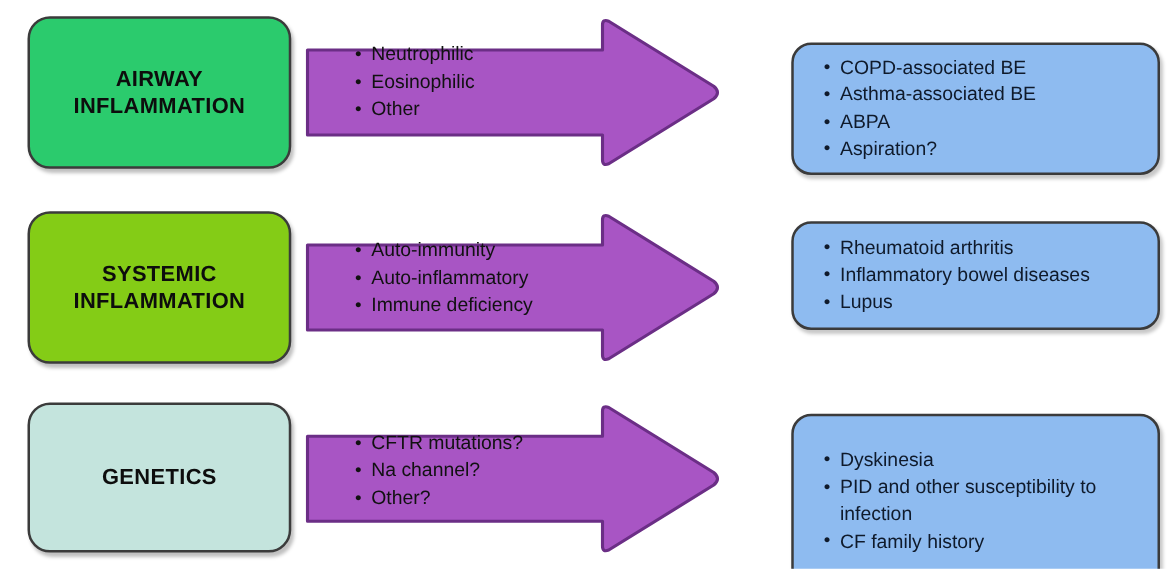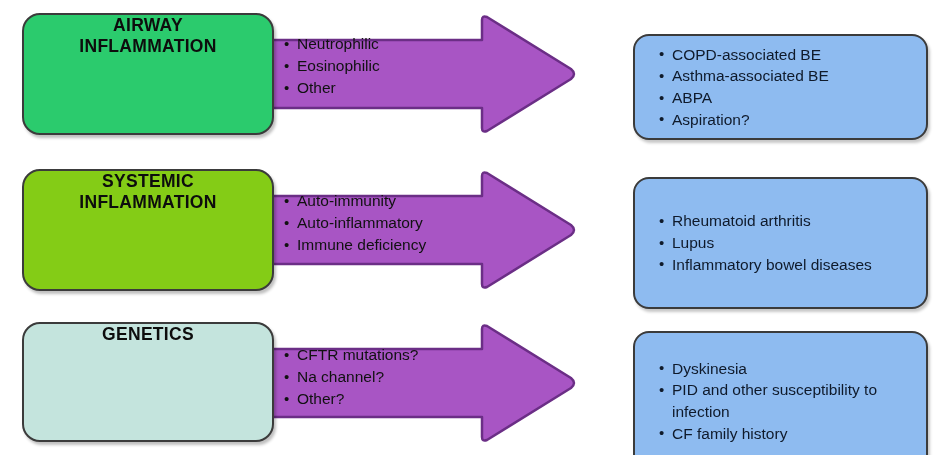--- a/index.html
+++ b/index.html
@@ -28,26 +28,26 @@
     width: 940px;
   }
   .row-1 { top: 0px;   height: 150px; }
   .row-2 { top: 157px; height: 150px; }
   .row-3 { top: 310px; height: 145px; }
 
   
   .cat-box {
     position: absolute;
     left: 22px;
-    width: 252px;
+    width: 211px;
     box-sizing: border-box;
     border: 2px solid #3b3b3b;
     border-radius: 18px;
     display: flex;
-    align-items: flex-start;
+    align-items: center;
     justify-content: center;
     text-align: center;
     color: #0d0d0d;
     font-weight: bold;
     font-size: 17.5px;
     letter-spacing: 0.3px;
     line-height: 1.22;
     box-shadow: 2px 3px 3px rgba(0,0,0,0.25);
     z-index: 3;
   }
@@ -109,21 +109,21 @@
     box-sizing: border-box;
     background: #8EBBF0;
     border: 2px solid #3b3b3b;
     border-radius: 16px;
     box-shadow: 2px 3px 3px rgba(0,0,0,0.22);
     z-index: 3;
     display: flex;
     align-items: center;
   }
   .row-1 .out-box { top: 34px; height: 106px; }
-  .row-2 .out-box { top: 20px; height: 132px; }
+  .row-2 .out-box { top: 20px; height: 87px; }
   .row-3 .out-box { top: 21px; height: 140px; }
 
   .out-list {
     margin: 0;
     padding: 0 0 0 24px;
     list-style: none;
     color: #0f1a2b;
     font-size: 15.5px;
     line-height: 1.40;
     width: 100%;
@@ -193,22 +193,22 @@
 
     <ul class="arrow-list">
       <li>Auto-immunity</li>
       <li>Auto-inflammatory</li>
       <li>Immune deficiency</li>
     </ul>
 
     <div class="out-box">
       <ul class="out-list">
         <li>Rheumatoid arthritis</li>
+        <li>Inflammatory bowel diseases</li>
         <li>Lupus</li>
-        <li>Inflammatory bowel diseases</li>
       </ul>
     </div>
   </div>
 
   <div class="row row-3">
 
     <div class="cat-box">
       <span>GENETICS</span>
     </div>
 

